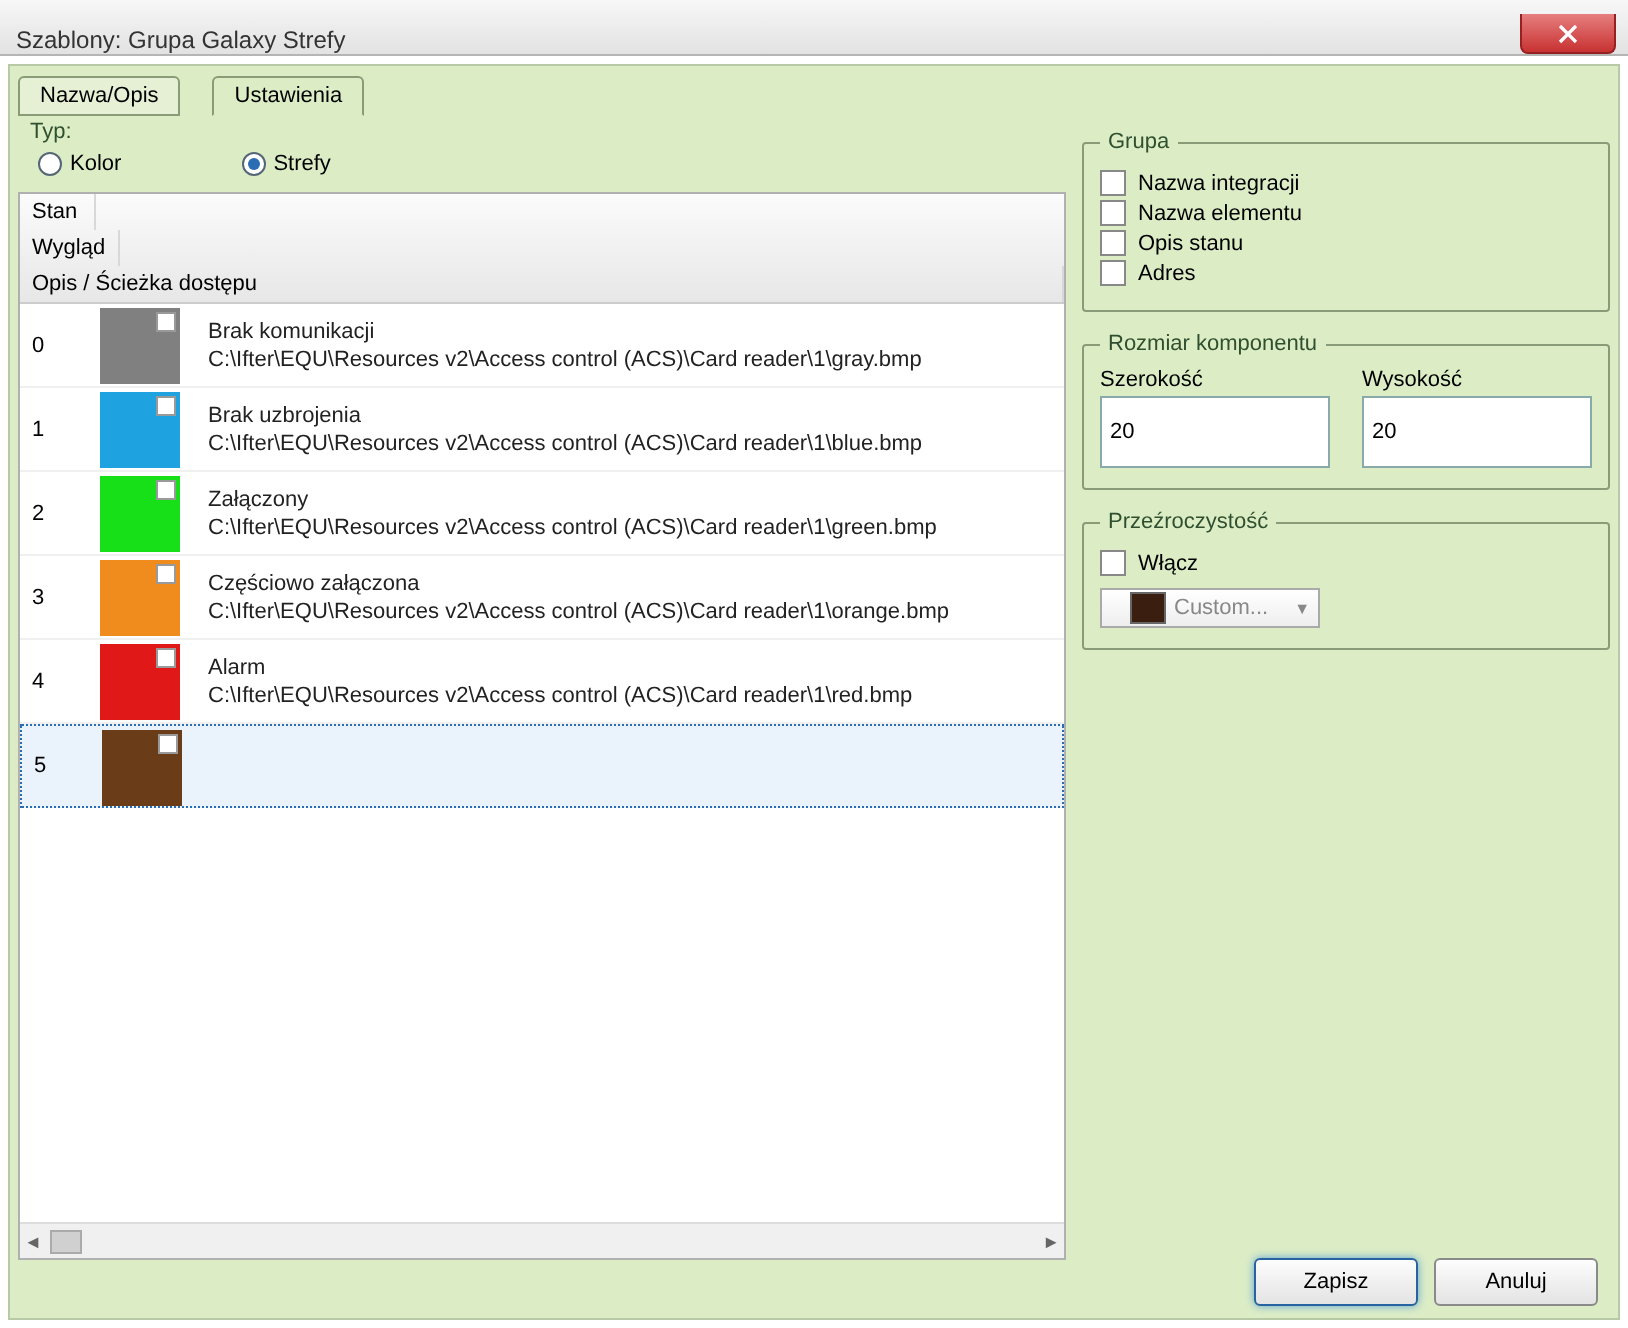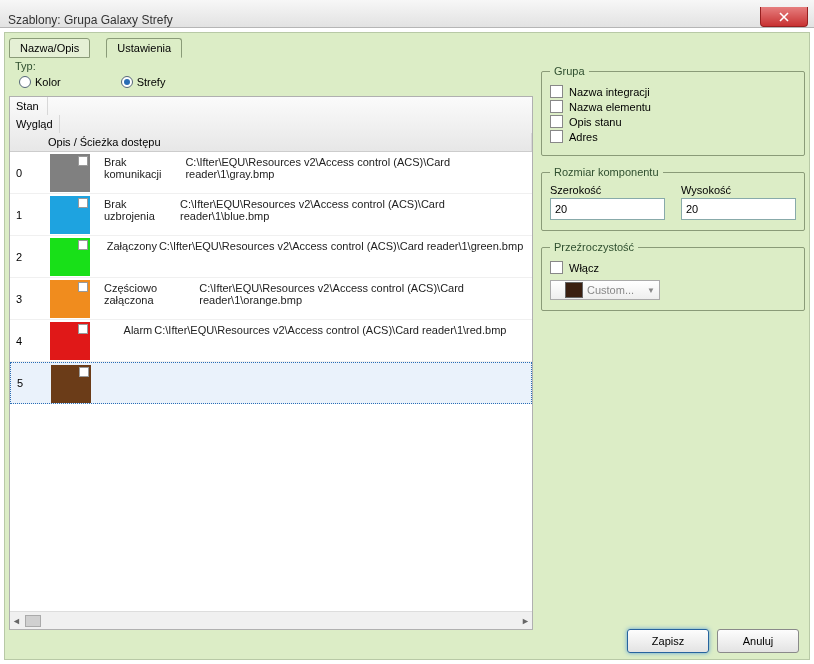--- a/index.html
+++ b/index.html
@@ -122,39 +122,39 @@
       border-bottom: 1px solid #ccc;
       font-size: 11px;
       flex-direction: column;
     }
     .th {
       padding: 3px 6px;
       border-right: 1px solid #d8d8d8;
     }
     .th-stan { width: 38px; }
     .th-wyglad { width: 50px; }
-    .th-opis { flex:1;margin-left:32px; }
+    .th-opis { flex:1; }
 
     .tbody { flex:1; overflow:auto; }
     .trow {
       display:flex;
       border-bottom: 1px solid #f0f0f0;
       height: 42px;
     }
     .trow.selected { border: 1px dotted #2a6db5; background: #eaf2fb; }
     .td-stan { width:38px; padding: 4px 6px; display:flex; align-items:center;}
     .td-wyglad { width:50px; padding: 2px; position:relative;}
     .swatch {
       width: 40px; height: 38px; position:relative;
     }
     .swatch .corner {
       position:absolute; top:2px; right:2px;
       width: 10px; height:10px; background:#fff; border:1px solid #999;
     }
-    .td-opis { flex:1; padding: 4px 6px; display:flex; flex-direction:row; justify-content:center; gap:2px;}
+    .td-opis { flex:1; padding: 4px 6px; display:flex; flex-direction:column; justify-content:center; gap:2px;}
     .td-opis .desc { color:#222; }
     .td-opis .path { color:#222; }
 
     .hscroll {
       height: 18px;
       background: #f0f0f0;
       border-top: 1px solid #ddd;
       display:flex; align-items:center; justify-content:space-between;
       padding: 0 2px;
     }
@@ -174,21 +174,21 @@
       font-size: 11px;
     }
     .chk-item { display:flex; align-items:center; gap:6px; margin: 2px 0; cursor:pointer;}
     .chk-box {
       width:13px; height:13px; background:#fff; border:1px solid #888;
     }
 
     .size-row { display:flex; gap: 16px; }
     .size-col { flex:1; display:flex; flex-direction:column; gap:2px;}
     .text-input {
-      width: 100%; height: 22px;
+      width: 100%; height: 36px;
       border: 1px solid #8aa; background:#fff;
       padding: 2px 4px;
       font-family: inherit;
       font-size: 11px;
     }
 
     .trans-color-row { display:flex; align-items:center; margin-top:6px; }
     .color-swatch {
       width: 18px; height:16px; background:#3a1f10; border:1px solid #666;
     }

